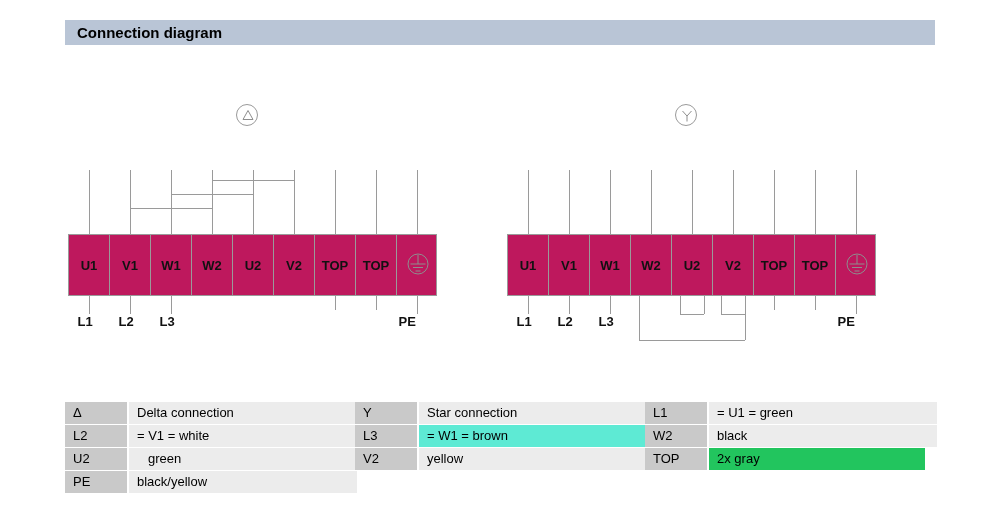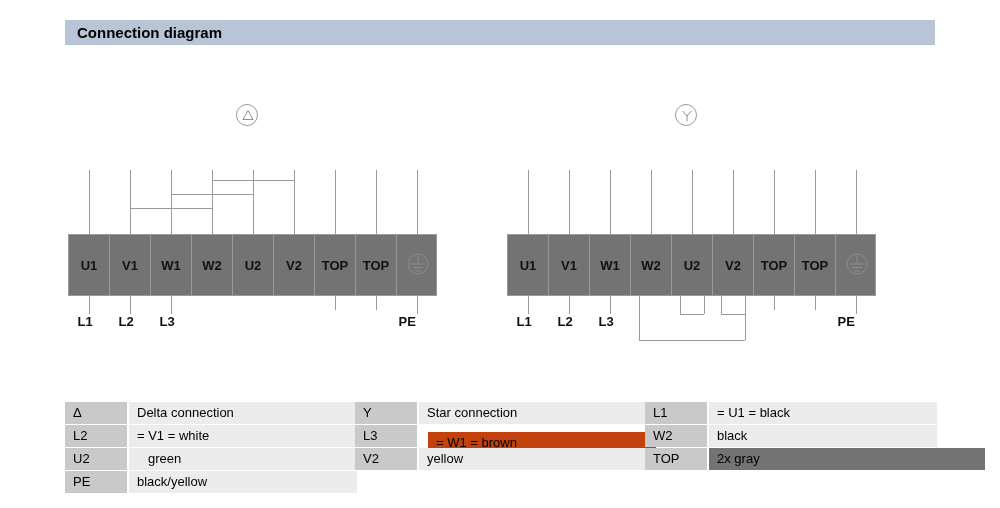--- a/index.html
+++ b/index.html
@@ -21,21 +21,21 @@
   }
 
   
   .diagram{position:absolute;}
   .sym-circle{
     position:absolute;width:22px;height:22px;border:1px solid #9a9a9a;
     border-radius:50%;box-sizing:border-box;
   }
   .sym-circle svg{position:absolute;left:0;top:0;}
 
-  .block{position:absolute;border:1px solid #9a9a9a;box-sizing:border-box;background:#737373;}
+  .block{position:absolute;border:1px solid #9a9a9a;box-sizing:border-box;background:#be185d;}
   .cell{
     position:absolute;top:0;height:100%;border-right:1px solid #9a9a9a;
     box-sizing:border-box;
     display:flex;align-items:center;justify-content:center;
     font-size:13px;font-weight:bold;color:#111;
   }
   .cell.last{border-right:none;}
   .cell .pe-sym{display:block;}
 
   .wire{position:absolute;background:#9a9a9a;}
@@ -247,36 +247,36 @@
           <div class="lg-val" style="left:64px;width:228px;background:#ececec;">black/yellow</div>
         </div>
       </div>
       <div class="lg-col" style="left:290px;">
         <div class="lg-row" style="top:0px;">
           <div class="lg-key" style="width:62px;background:#c9c9c9;">Y</div>
           <div class="lg-val" style="left:64px;width:228px;background:#ececec;">Star connection</div>
         </div>
         <div class="lg-row" style="top:23px;">
           <div class="lg-key" style="width:62px;background:#c9c9c9;">L3</div>
-          <div class="lg-val" style="left:73px;width:228px;background:#c2410c;margin-top:7px;">= W1 = brown</div>
+          <div class="lg-val" style="left:64px;width:228px;background:#5eead4;">= W1 = brown</div>
         </div>
         <div class="lg-row" style="top:46px;">
           <div class="lg-key" style="width:62px;background:#c9c9c9;">V2</div>
           <div class="lg-val" style="left:64px;width:228px;background:#ececec;">yellow</div>
         </div>
       </div>
       <div class="lg-col" style="left:580px;">
         <div class="lg-row" style="top:0px;">
           <div class="lg-key" style="width:62px;background:#c9c9c9;">L1</div>
-          <div class="lg-val" style="left:64px;width:228px;background:#ececec;">= U1 = black</div>
+          <div class="lg-val" style="left:64px;width:228px;background:#ececec;">= U1 = green</div>
         </div>
         <div class="lg-row" style="top:23px;">
           <div class="lg-key" style="width:62px;background:#c9c9c9;">W2</div>
           <div class="lg-val" style="left:64px;width:228px;background:#ececec;">black</div>
         </div>
         <div class="lg-row" style="top:46px;">
           <div class="lg-key" style="width:62px;background:#c9c9c9;">TOP</div>
-          <div class="lg-val" style="left:64px;width:276px;background:#737373;">2x gray</div>
+          <div class="lg-val" style="left:64px;width:216px;background:#22c55e;">2x gray</div>
         </div>
       </div>
     </div>
 
 </div>
 
 </body></html>

